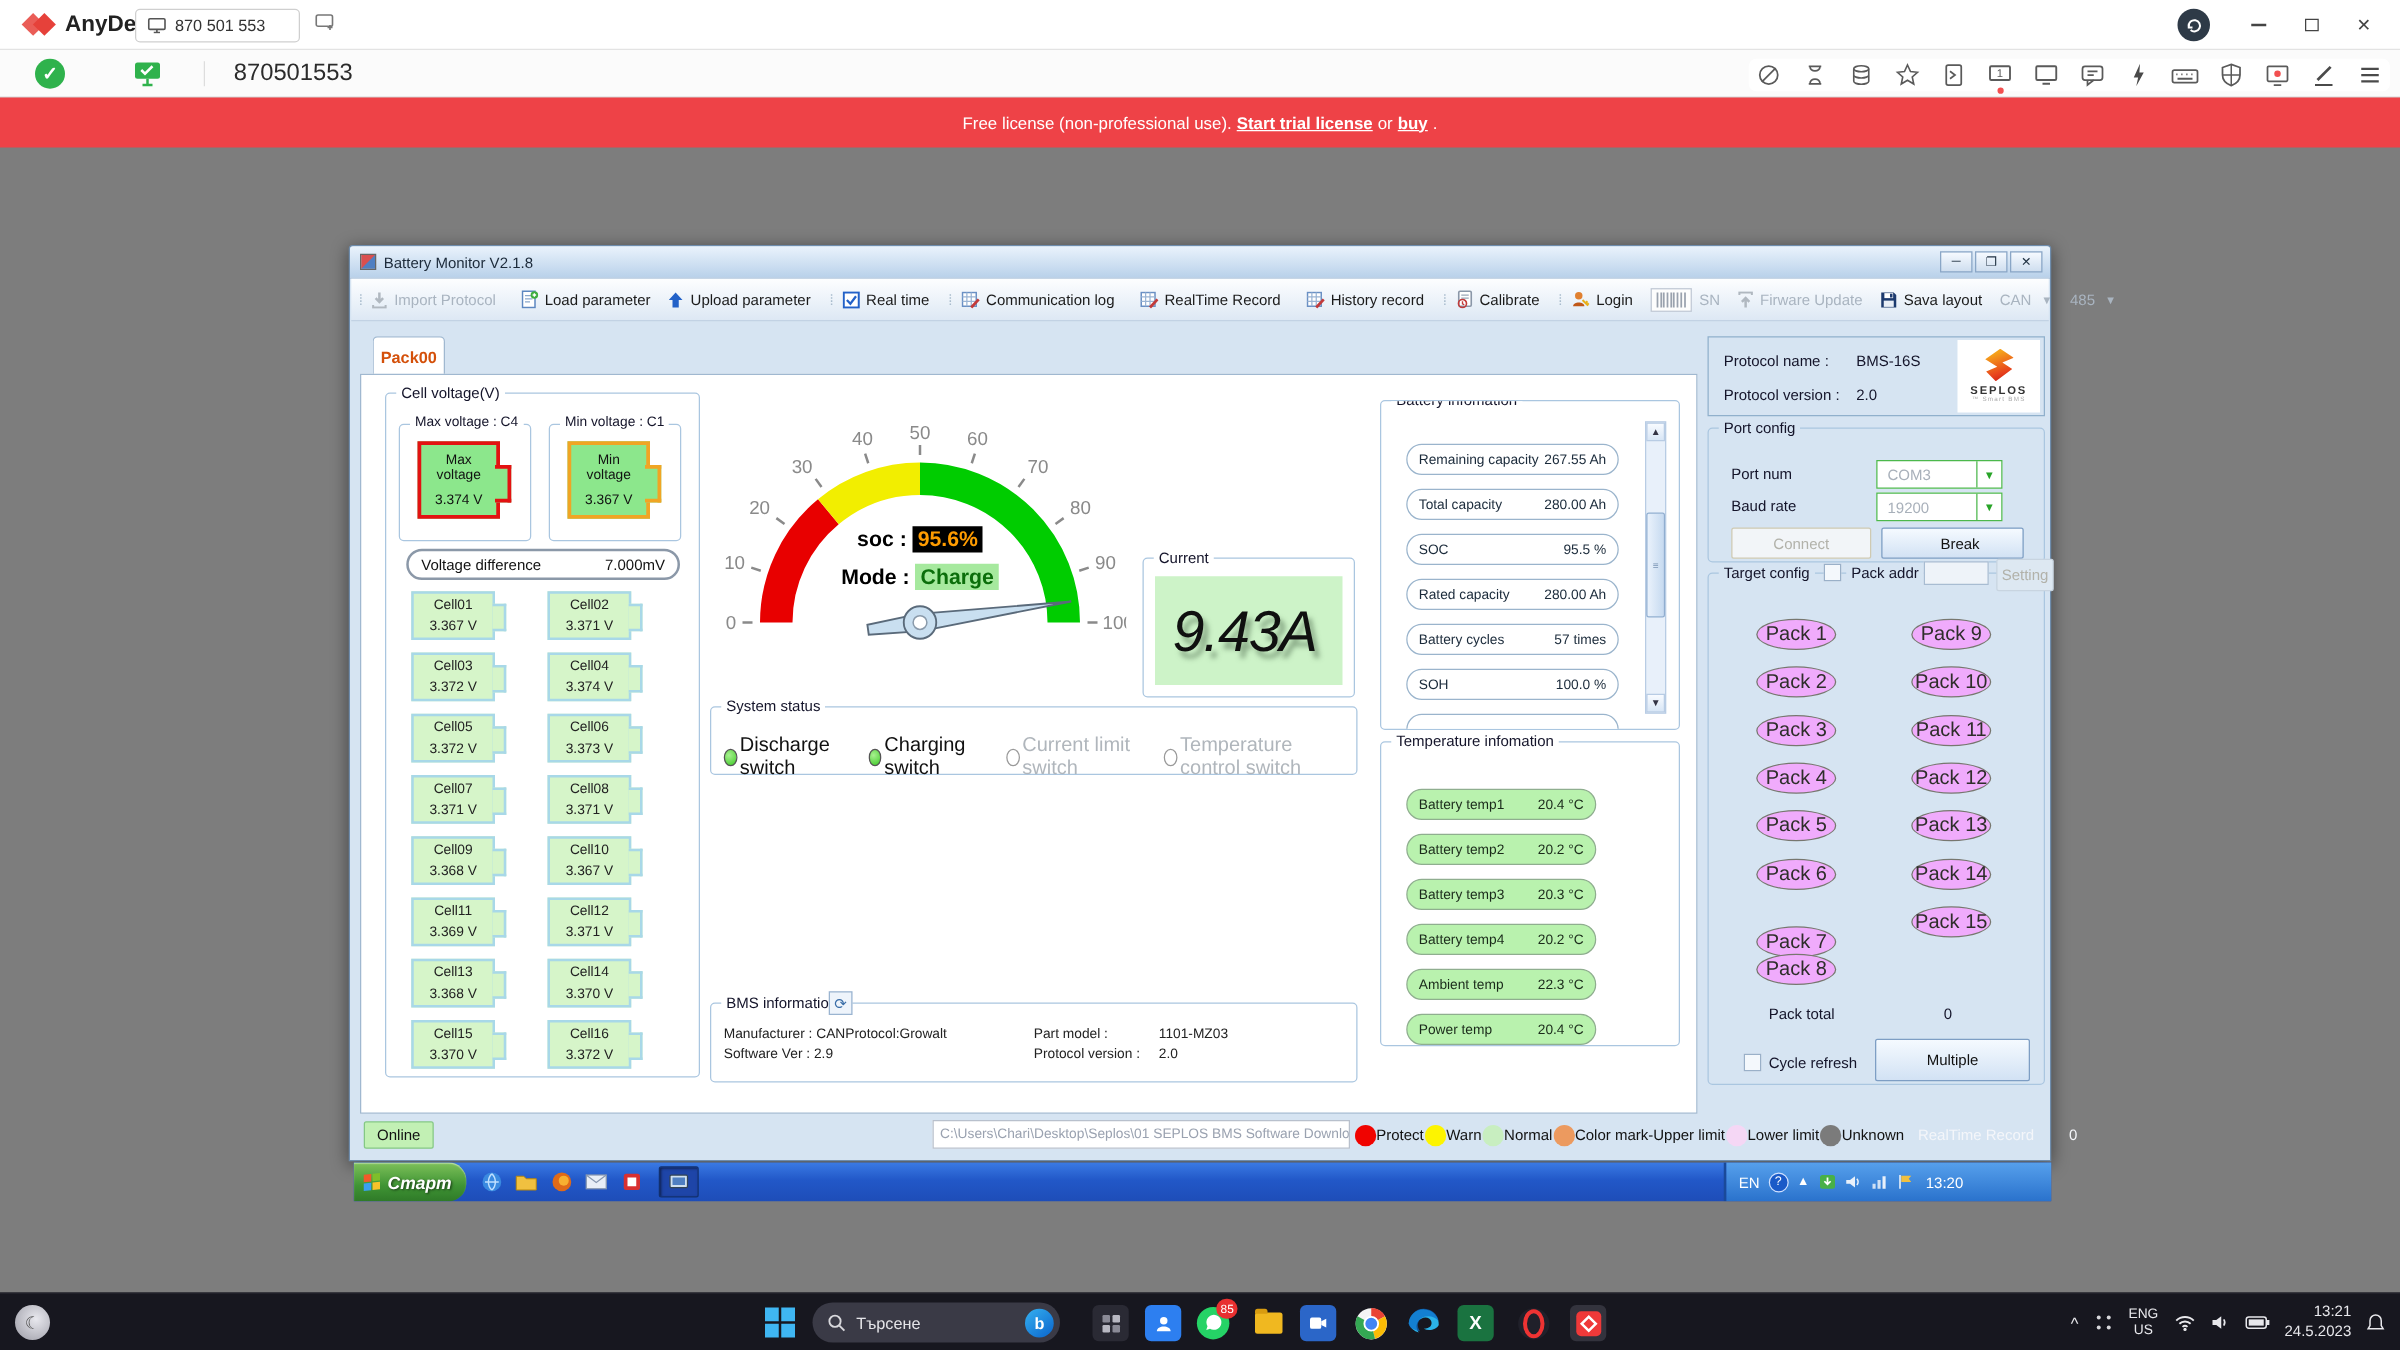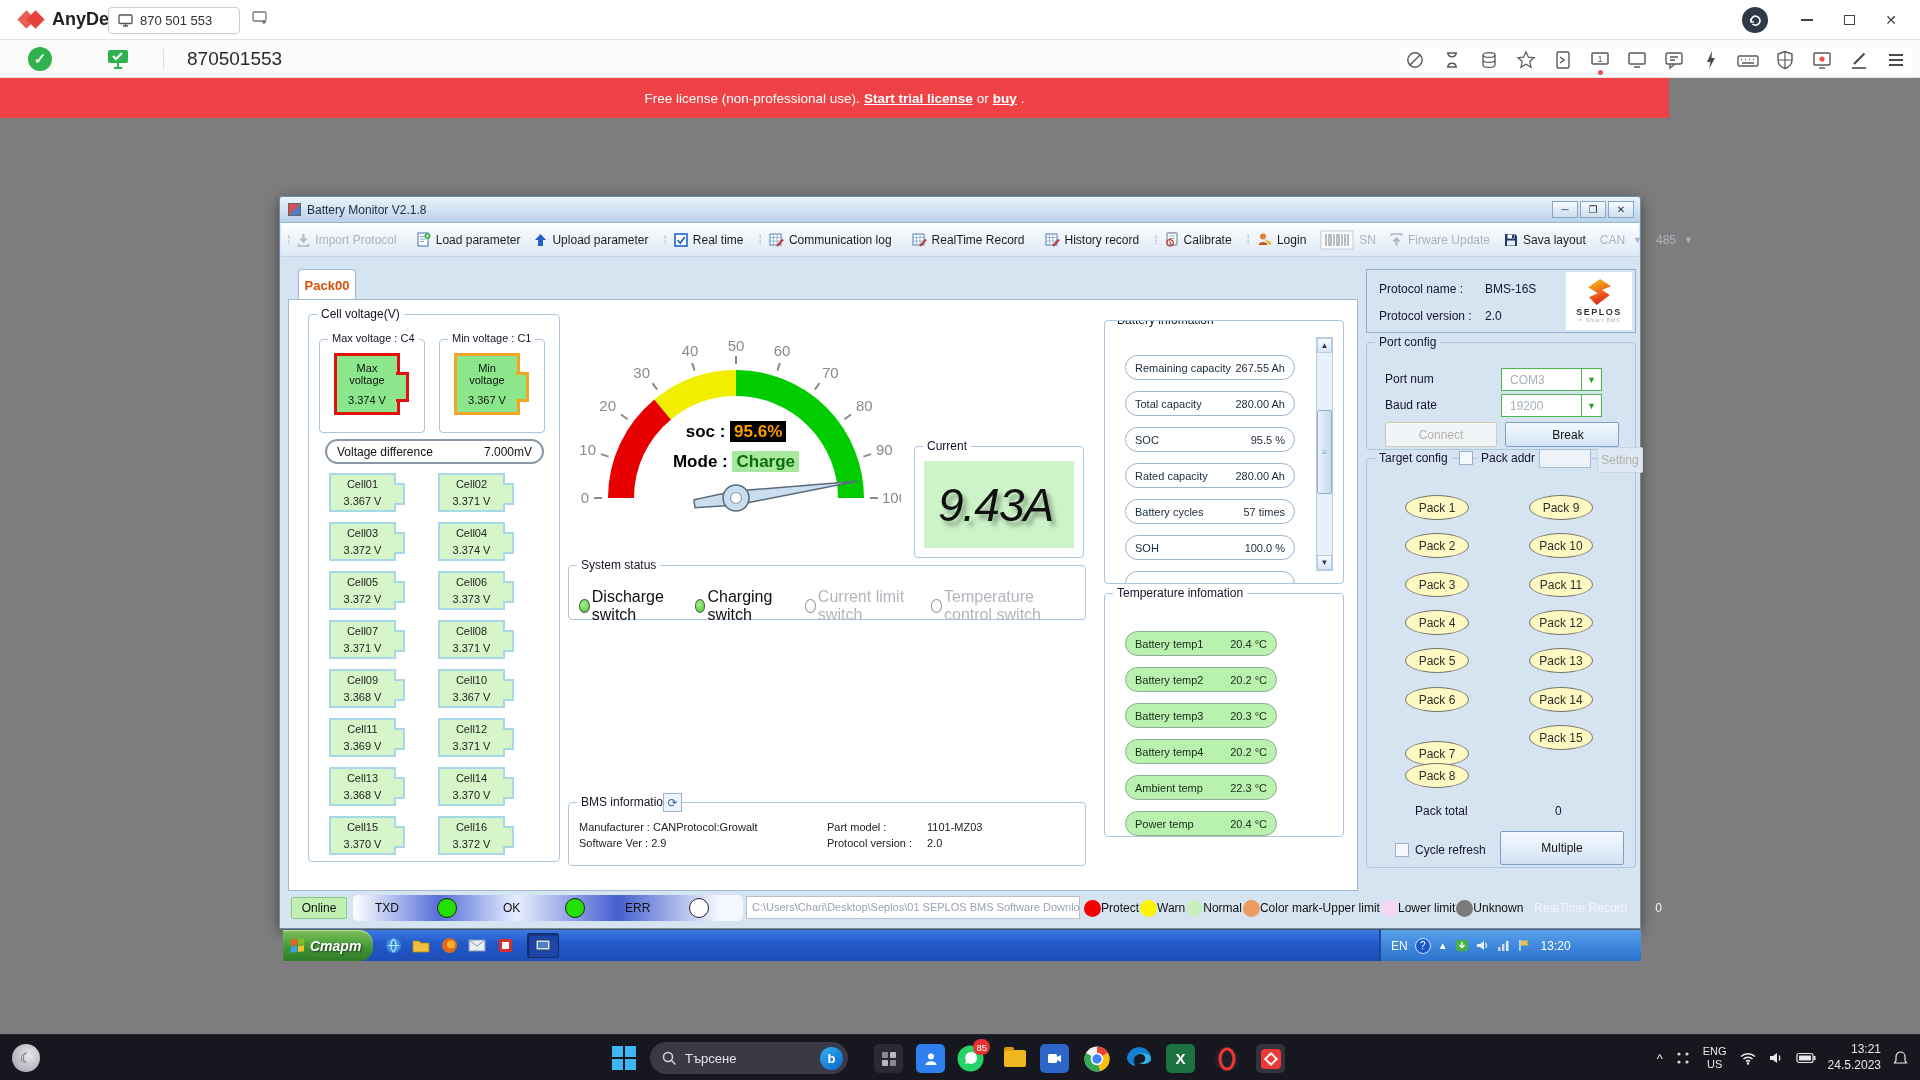--- a/index.html
+++ b/index.html
@@ -26,21 +26,21 @@
   .ad-toolbar { position:absolute; left:0; top:40px; width:1920px; height:38px; background:#fbfbfb; border-bottom:1px solid #e3e3e3; }
   .ad-ok { position:absolute; left:28px; top:7px; width:24px; height:24px; border-radius:50%; background:#2fb24c; color:#fff; font-size:15px; font-weight:bold; display:flex; align-items:center; justify-content:center; }
   .ad-monok { position:absolute; left:106px; top:8px; }
   .ad-div { position:absolute; left:163px; top:9px; width:1px; height:20px; background:#ddd; }
   .ad-addr { position:absolute; left:187px; top:8px; font-size:19px; color:#2b2b2b; }
   .ad-icons { position:absolute; right:8px; top:7px; display:flex; gap:13px; align-items:center; background:#fff; border-radius:6px; padding:1px 4px; }
   .ad-icons .ic { position:relative; width:24px; height:24px; display:flex; align-items:center; justify-content:center; }
   .rdot { position:absolute; width:5px; height:5px; border-radius:50%; background:#f25050; }
   .rdot.under { left:10px; bottom:-3px; }
 
-  .banner { position:absolute; left:0; top:78px; width:1669px; height:40px; background:#ee4247; color:#fff; display:flex; align-items:center; justify-content:center; font-size:13.5px; }
+  .banner { position:absolute; left:0; top:78px; width:1920px; height:40px; background:#ee4247; color:#fff; display:flex; align-items:center; justify-content:center; font-size:13.5px; }
   .banner a { color:#fff; font-weight:bold; text-decoration:underline; margin:0 4px; cursor:pointer; }
 
   
   .bmsw { position:absolute; left:279px; top:196px; width:1362px; height:733px; background:#d6e4f2; border:1px solid #6e8cac; border-radius:3px 3px 0 0; box-shadow:0 3px 14px rgba(0,0,0,.45); }
   .bms-title { position:absolute; left:0; top:0; right:0; height:26px; background:linear-gradient(#eaf3fc,#b9d1ea); border-bottom:1px solid #9ab4d0; border-radius:3px 3px 0 0; display:flex; align-items:center; }
   .bms-appicon { width:13px; height:13px; margin:0 6px 0 8px; background:linear-gradient(135deg,#d94f4f 0 48%,#4f7fc2 52% 100%); border:1px solid #666; }
   .bms-title span { font-size:12px; color:#1c2a3a; }
   .bms-ctrls { position:absolute; right:6px; top:4px; display:flex; gap:2px; }
   .bms-ctrls div { width:26px; height:17px; background:linear-gradient(#f6faff,#cfdeef); border:1px solid #8aa6c6; font-size:10px; color:#234; display:flex; align-items:center; justify-content:center; }
 
@@ -116,21 +116,21 @@
   .drop { position:absolute; left:134px; width:101px; height:23px; background:#fff; border:1px solid #4cb84c; display:flex; align-items:center; }
   .drop span { flex:1; padding-left:8px; font-size:12px; color:#a8b0ba; }
   .drop .dd { width:20px; height:100%; border-left:1px solid #4cb84c; display:flex; align-items:center; justify-content:center; color:#28a428; font-size:9px; }
   .pbtn { position:absolute; height:25px; display:flex; align-items:center; justify-content:center; font-size:12px; border-radius:2px; }
   .pbtn.dis { background:#f2f5f8; border:1px solid #cfcab2; color:#b2b2aa; }
   .pbtn.en { background:linear-gradient(#f5faff,#d2e2f4); border:1px solid #7e9ec4; color:#111; }
 
   .chk { position:absolute; width:14px; height:14px; background:#f4f8fc; border:1px solid #9ab0c8; }
   .tinput { position:absolute; width:52px; height:19px; background:#eef3f9; border:1px solid #a8bcd2; }
 
-  .packbtn { position:absolute; width:64px; height:25px; background:#fef9c3; border-radius:50%; border:1px solid #77776f; display:flex; align-items:center; justify-content:center; font-size:12px; color:#2e2e2a; cursor:pointer; }
+  .packbtn { position:absolute; width:64px; height:25px; background:#f0abfc; border-radius:50%; border:1px solid #77776f; display:flex; align-items:center; justify-content:center; font-size:16px; color:#2e2e2a; cursor:pointer; }
 
   
   .statbar { position:absolute; left:4px; top:698px; right:4px; height:27px; font-size:12px; }
   .online { position:absolute; left:7px; top:2px; width:56px; height:22px; background:#c2f0b4; border:1px solid #84c884; border-radius:2px; display:flex; align-items:center; justify-content:center; color:#111; }
   .txdstrip { position:absolute; left:69px; top:0; width:390px; height:26px; border-radius:5px; background:linear-gradient(90deg,#ffffff,#5570d8 22%,#e8eeff 42%,#4560d0 68%,#f4f7ff 94%); }
   .txdstrip span { position:absolute; top:6px; color:#111; }
   .scirc { position:absolute; top:3px; width:20px; height:20px; border-radius:50%; border:1.5px solid #222; }
   .scirc.g { background:#22e000; } .scirc.w { background:#fdfdfd; }
   .pathbox { position:absolute; left:462px; top:1px; width:334px; height:23px; background:#fff; border:1px solid #b8c0cc; color:#9aa2b0; font-size:11px; line-height:21px; padding-left:5px; white-space:nowrap; overflow:hidden; }
   .legend { position:absolute; left:800px; top:0; height:26px; display:flex; align-items:center; }
@@ -734,28 +734,20 @@
         <span style="position:absolute; left:48px; top:345px;">Pack total</span>
         <span style="position:absolute; left:188px; top:345px;">0</span>
         <div class="chk" style="left:28px; top:384px;"></div>
         <span style="position:absolute; left:48px; top:384px;">Cycle refresh</span>
         <div class="pbtn en" style="left:133px; top:372px; width:124px; height:34px;">Multiple</div>
       </div>
     </div>
 
     <div class="statbar">
       <div class="online">Online</div>
-      <div class="txdstrip">
-        <span style="left:22px;">TXD</span>
-        <i class="scirc g" style="left:84px;"></i>
-        <span style="left:150px;">OK</span>
-        <i class="scirc g" style="left:212px;"></i>
-        <span style="left:272px;">ERR</span>
-        <i class="scirc w" style="left:336px;"></i>
-      </div>
       <div class="pathbox">C:\Users\Chari\Desktop\Seplos\01 SEPLOS BMS Software Download</div>
       <div class="legend">
         <span class="lcirc" style="background: rgb(240, 3, 0);"></span>
           <b>Protect</b>
         <span class="lcirc" style="background: rgb(253, 244, 0);"></span>
           <b>Warn</b>
         <span class="lcirc" style="background: rgb(200, 238, 192);"></span>
           <b>Normal</b>
         <span class="lcirc" style="background: rgb(236, 154, 95);"></span>
           <b>Color mark-Upper limit</b>

